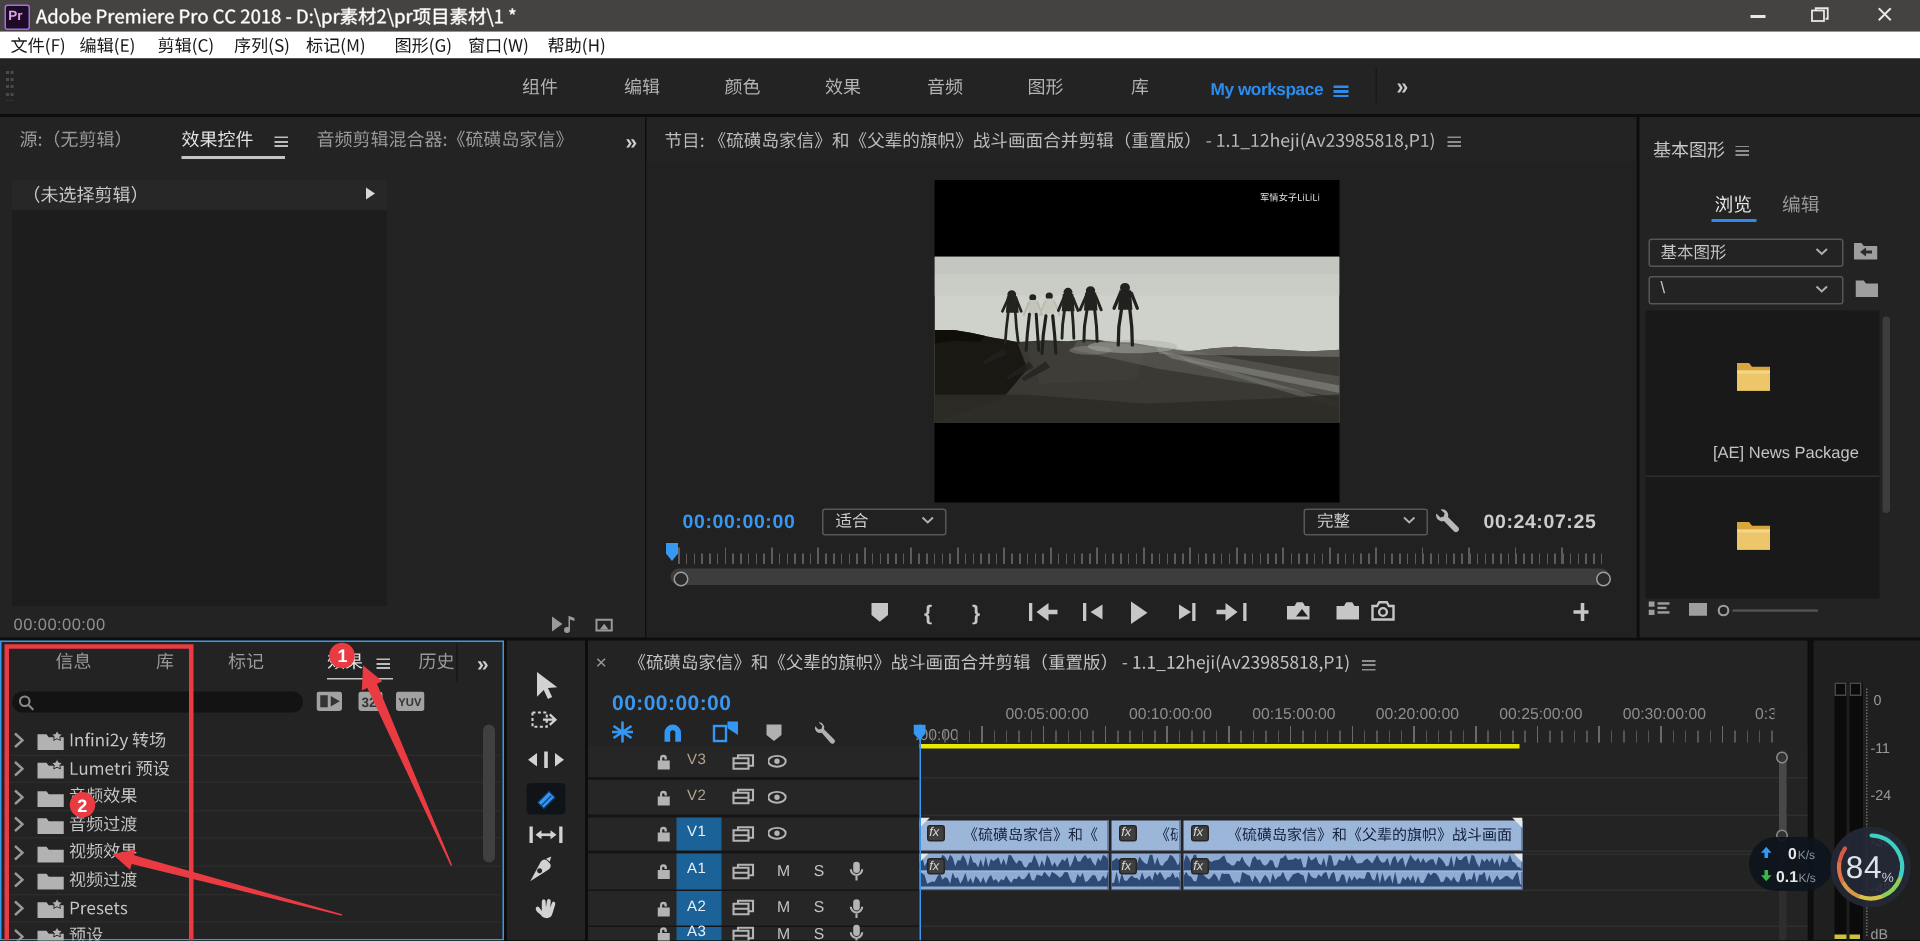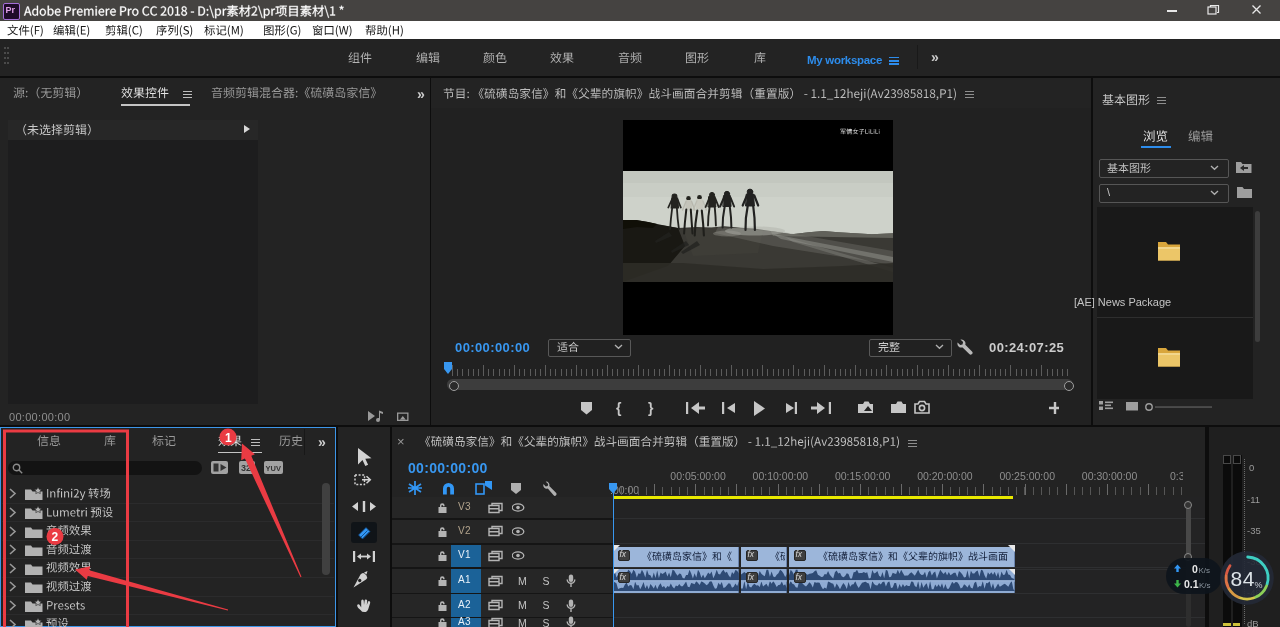--- a/index.html
+++ b/index.html
@@ -765,21 +765,21 @@
   </svg>
 <div class="a" style="left:1097px;top:207px;width:156px;height:192px;background:#191919"></div>
 <div class="a" style="left:1255px;top:211px;width:5px;height:131px;background:#3d3d3d;border-radius:2.5px"></div>
 <svg class="a" style="left:1157px;top:239px" width="24" height="25" viewBox="0 0 24 25">
     <g>
 <path d="M1,3 h8 l2,2.5 h12 v16 h-22 z" fill="#d9a63c"></path>
 <path d="M1,8 h22 v13.5 h-22 z" fill="#ecc668"></path>
 <path d="M1,8 h22 v2 h-22 z" fill="#f2d68c"></path>
     </g>
   </svg>
-<div class="a" style="left:1074px;top:296px;font-size:11px;color:#c4c4c4;">[AE] News Package</div>
+<div class="a" style="left:1142px;top:296px;font-size:11px;color:#c4c4c4;">[AE] News Package</div>
 <div class="a" style="left:1097px;top:317px;width:156px;height:1px;background:#2e2e2e"></div>
 <svg class="a" style="left:1157px;top:345px" width="24" height="25" viewBox="0 0 24 25">
     <g>
 <path d="M1,3 h8 l2,2.5 h12 v16 h-22 z" fill="#d9a63c"></path>
 <path d="M1,8 h22 v13.5 h-22 z" fill="#ecc668"></path>
 <path d="M1,8 h22 v2 h-22 z" fill="#f2d68c"></path>
     </g>
   </svg>
 <svg class="a" style="left:1099px;top:400px" width="120" height="14">
     <g fill="#9e9e9e">
@@ -1329,21 +1329,21 @@
 <div class="a" style="left:1184px;top:501px;width:8px;height:8px;border:1.5px solid #8a8a8a;border-radius:50%;background:#333;box-sizing:border-box"></div>
 <div class="a" style="left:1184px;top:553px;width:8px;height:8px;border:1.5px solid #8a8a8a;border-radius:50%;background:#333;box-sizing:border-box"></div>
 <div class="a" style="left:1209px;top:427px;width:71px;height:200px;background:#1f1f1f"></div>
 <div class="a" style="left:1222.5px;top:455px;width:19px;height:172px;background:#0b0b0b"></div>
 <div class="a" style="left:1222.5px;top:455px;width:8.5px;height:9px;border:1px solid #484848;box-sizing:border-box"></div>
 <div class="a" style="left:1232.5px;top:455px;width:8.5px;height:9px;border:1px solid #484848;box-sizing:border-box"></div>
 <div class="a" style="left:1231.2px;top:455px;width:1.5px;height:172px;background:#1f1f1f"></div>
 <div class="a" style="left:1244px;top:459px;width:1px;height:165px;border-left:1px dotted #6a6a6a"></div>
 <div class="a" style="left:1249px;top:462px;font-size:9.5px;color:#9a9a9a;">0</div>
 <div class="a" style="left:1247px;top:494px;font-size:9.5px;color:#9a9a9a;">-11</div>
-<div class="a" style="left:1247px;top:525px;font-size:9.5px;color:#9a9a9a;">-35</div>
+<div class="a" style="left:1247px;top:525px;font-size:9.5px;color:#9a9a9a;">-24</div>
 <div class="a" style="left:1247px;top:556px;font-size:9.5px;color:#9a9a9a;">-36</div>
 <div class="a" style="left:1247px;top:587px;font-size:9.5px;color:#9a9a9a;">-48</div>
 <div class="a" style="left:1247px;top:617.5px;font-size:9.5px;color:#9a9a9a;">dB</div>
 <div class="a" style="left:1223px;top:623px;width:7.5px;height:3px;background:#cdc23b"></div>
 <div class="a" style="left:1232.5px;top:623px;width:7.5px;height:3px;background:#cdc23b"></div>
 <svg class="a" style="left:0;top:0" width="1280" height="627" viewBox="0 0 1280 627">
 <rect x="4.5" y="431" width="123" height="210" fill="none" stroke="#ea3b43" stroke-width="3"></rect>
 <polygon points="242.0,443.5 241.2,460.3 244.9,458.6 300.5,577.2 301.5,576.8 251.3,455.8 254.9,454.2" fill="#ea3b43"></polygon>
 <polygon points="75.0,569.5 86.7,579.8 87.8,576.0 227.9,610.5 228.1,609.5 89.3,570.2 90.3,566.3" fill="#ea3b43"></polygon>
 <circle cx="228" cy="437" r="8.5" fill="#ea3b43"></circle>

